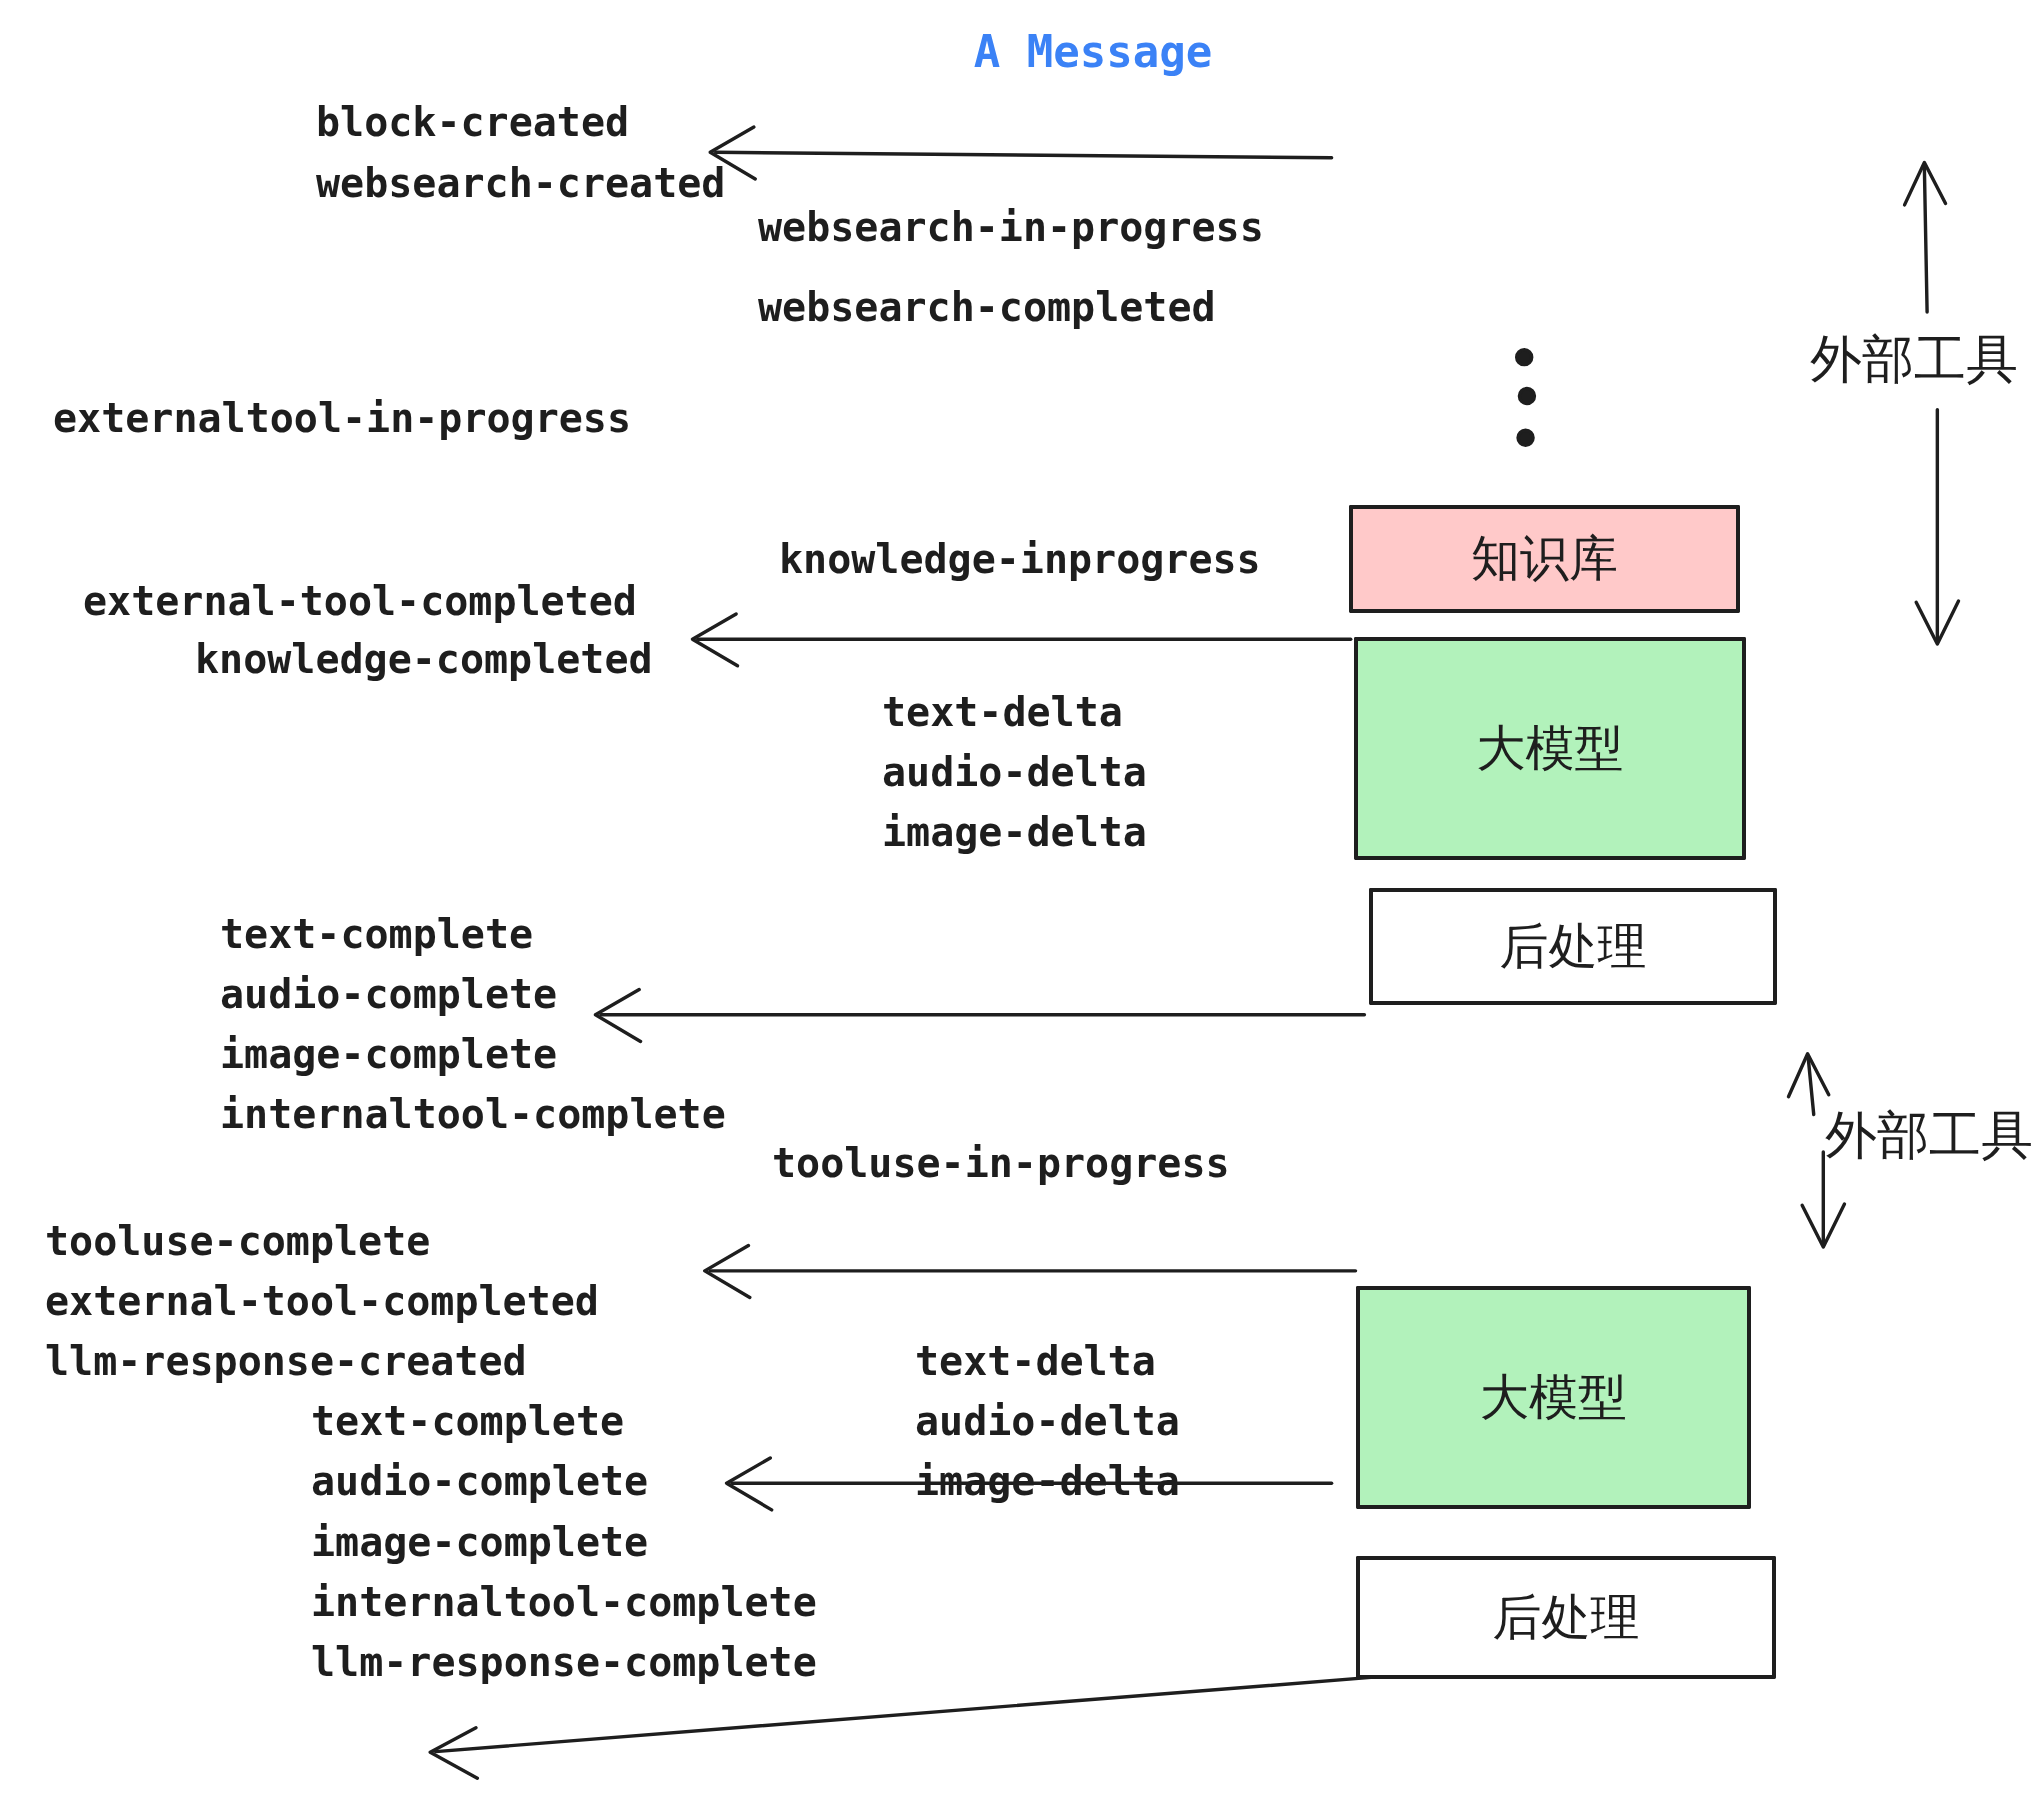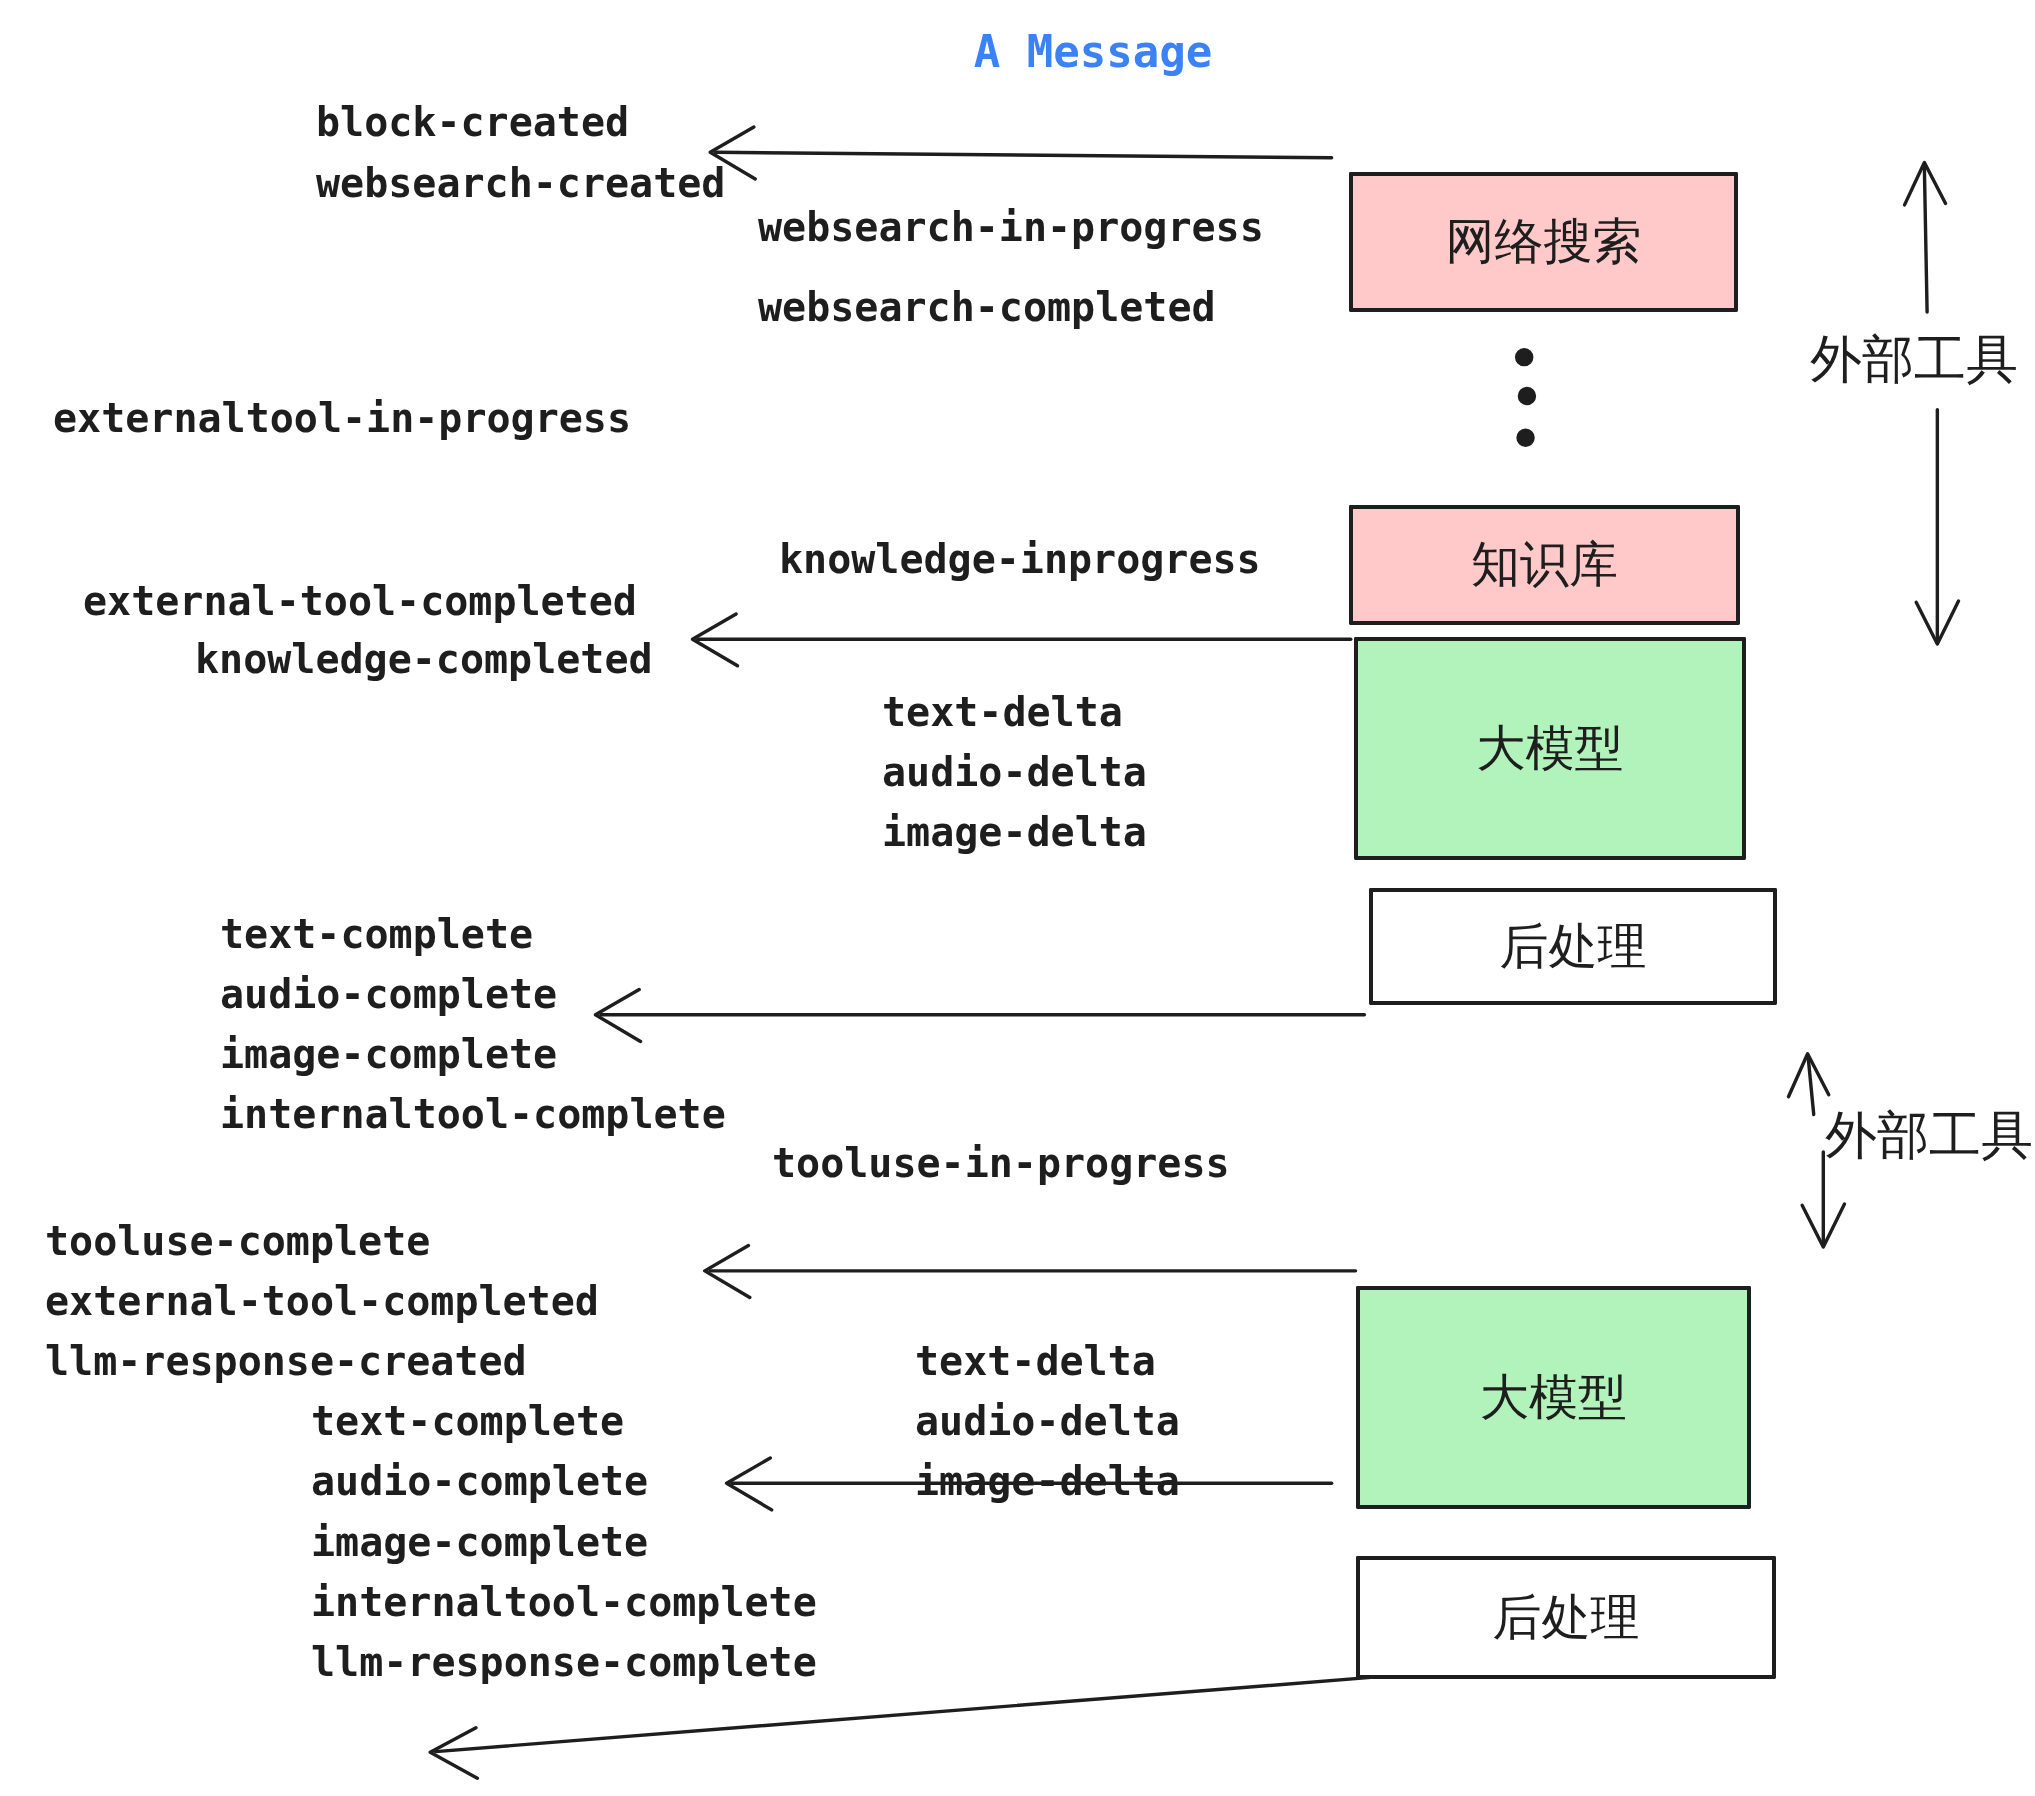--- a/index.html
+++ b/index.html
@@ -104,22 +104,21 @@
   <div class="ev" style="left:915px; top:1421px;">audio-delta</div>
   <div class="ev" style="left:915px; top:1481px;">image-delta</div>
 
   <div class="ev" style="left:311px;  top:1421px;">text-complete</div>
   <div class="ev" style="left:311px;  top:1481px;">audio-complete</div>
   <div class="ev" style="left:311px;  top:1542px;">image-complete</div>
   <div class="ev" style="left:311px;  top:1602px;">internaltool-complete</div>
   <div class="ev" style="left:311px;  top:1662px;">llm-response-complete</div>
 
 
-  <div class="box pink" style="left:1349px; top:172px;  width:389px; height:140px;">网络搜索</div>
-  <div class="box pink" style="left:1349px; top:505px;  width:391px; height:120px;">知识库</div>
+  <div class="box pink" style="left:1349px; top:505px;  width:391px; height:108px;">知识库</div>
   <div class="box green" style="left:1354px; top:637px;  width:392px; height:223px;">大模型</div>
   <div class="box white" style="left:1369px; top:888px; width:408px; height:117px;">后处理</div>
   <div class="box green" style="left:1356px; top:1286px; width:395px; height:223px;">大模型</div>
   <div class="box white" style="left:1356px; top:1556px; width:420px; height:123px;">后处理</div>
 
   <div class="side-label" style="left:1810px; top:360px;">外部工具</div>
   <div class="side-label" style="left:1825px; top:1136px;">外部工具</div>
 
   <svg id="overlay" width="2035" height="1796" viewBox="0 0 2980 2630" fill="none" stroke="#1e1e1e" stroke-width="5" stroke-linecap="round" stroke-linejoin="round">
 

